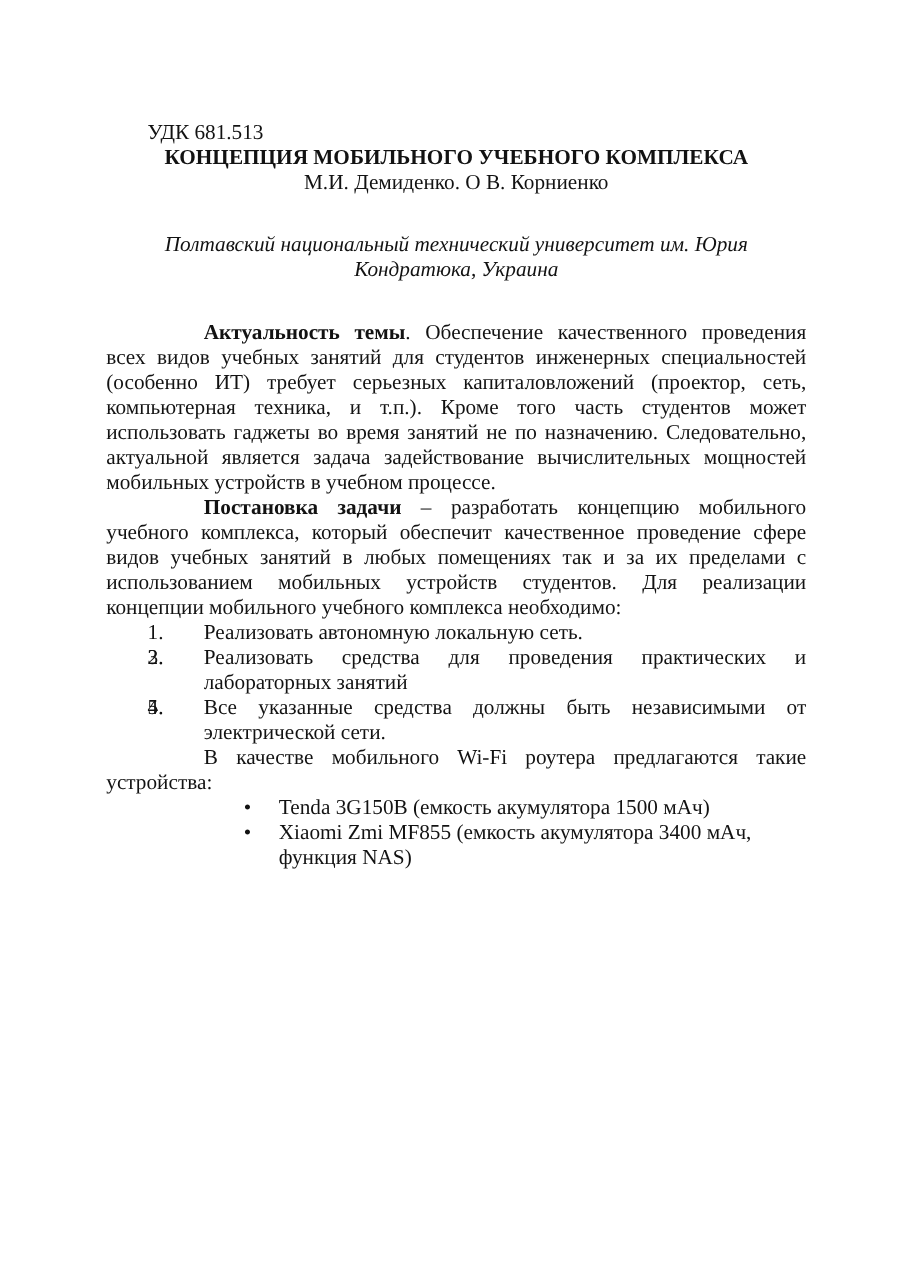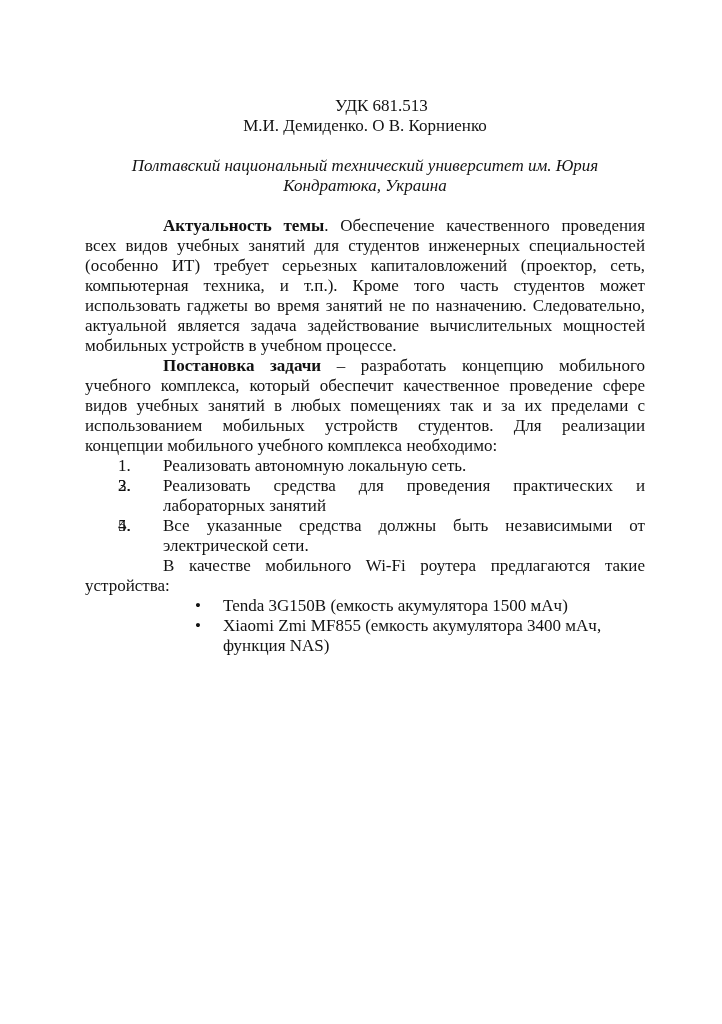--- a/index.html
+++ b/index.html
@@ -19,36 +19,36 @@
   .page {
     box-sizing: border-box;
     width: 722px;
     height: 1024px;
     padding: 96px 77px 0 85px;
     background: #ffffff;
   }
   .udc {
     margin: 0;
     text-indent: 33px;
-    text-align: center;
+    text-align: left;
   }
   .title {
     margin: 0;
     font-size: 17px;
     line-height: 20px;
     font-weight: bold;
     text-align: center;
   }
   .authors {
     margin: 0;
     text-align: center;
     font-family: Liberation Serif, serif;
   }
   .affiliation {
-    margin: 20px auto;
+    margin: 30px auto;
     max-width: 490px;
     text-align: center;
     font-style: italic;
   }
   .para {
     margin: 0;
     text-align: justify;
     text-indent: 78px;
   }
   .para .lead {
@@ -80,20 +80,21 @@
     top: 0;
   }
 </style>
 </head>
 <body>
 
 <div class="page">
 
   <p class="udc">УДК 681.513</p>
 
+  <h1 class="title">КОНЦЕПЦИЯ МОБИЛЬНОГО УЧЕБНОГО КОМПЛЕКСА</h1>
 
   <p class="authors">М.И. Демиденко. О В. Корниенко</p>
 
   <p class="affiliation">Полтавский национальный технический университет им. Юрия Кондратюка, Украина</p>
 
 
 
   <p class="para"><b class="lead">Актуальность темы</b><span>. Обеспечение качественного проведения всех видов учебных занятий для студентов инженерных специальностей (особенно ИТ) требует серьезных капиталовложений (проектор, сеть, компьютерная техника, и т.п.). Кроме того часть студентов может использовать гаджеты во время занятий не по назначению. Следовательно, актуальной является задача задействование вычислительных мощностей мобильных устройств в учебном процессе.</span></p>
 
   <p class="para"><b class="lead">Постановка задачи</b><span> – разработать концепцию мобильного учебного комплекса, который обеспечит качественное проведение сфере видов учебных занятий в любых помещениях так и за их пределами с использованием мобильных устройств студентов. Для реализации концепции мобильного учебного комплекса необходимо:</span></p>

